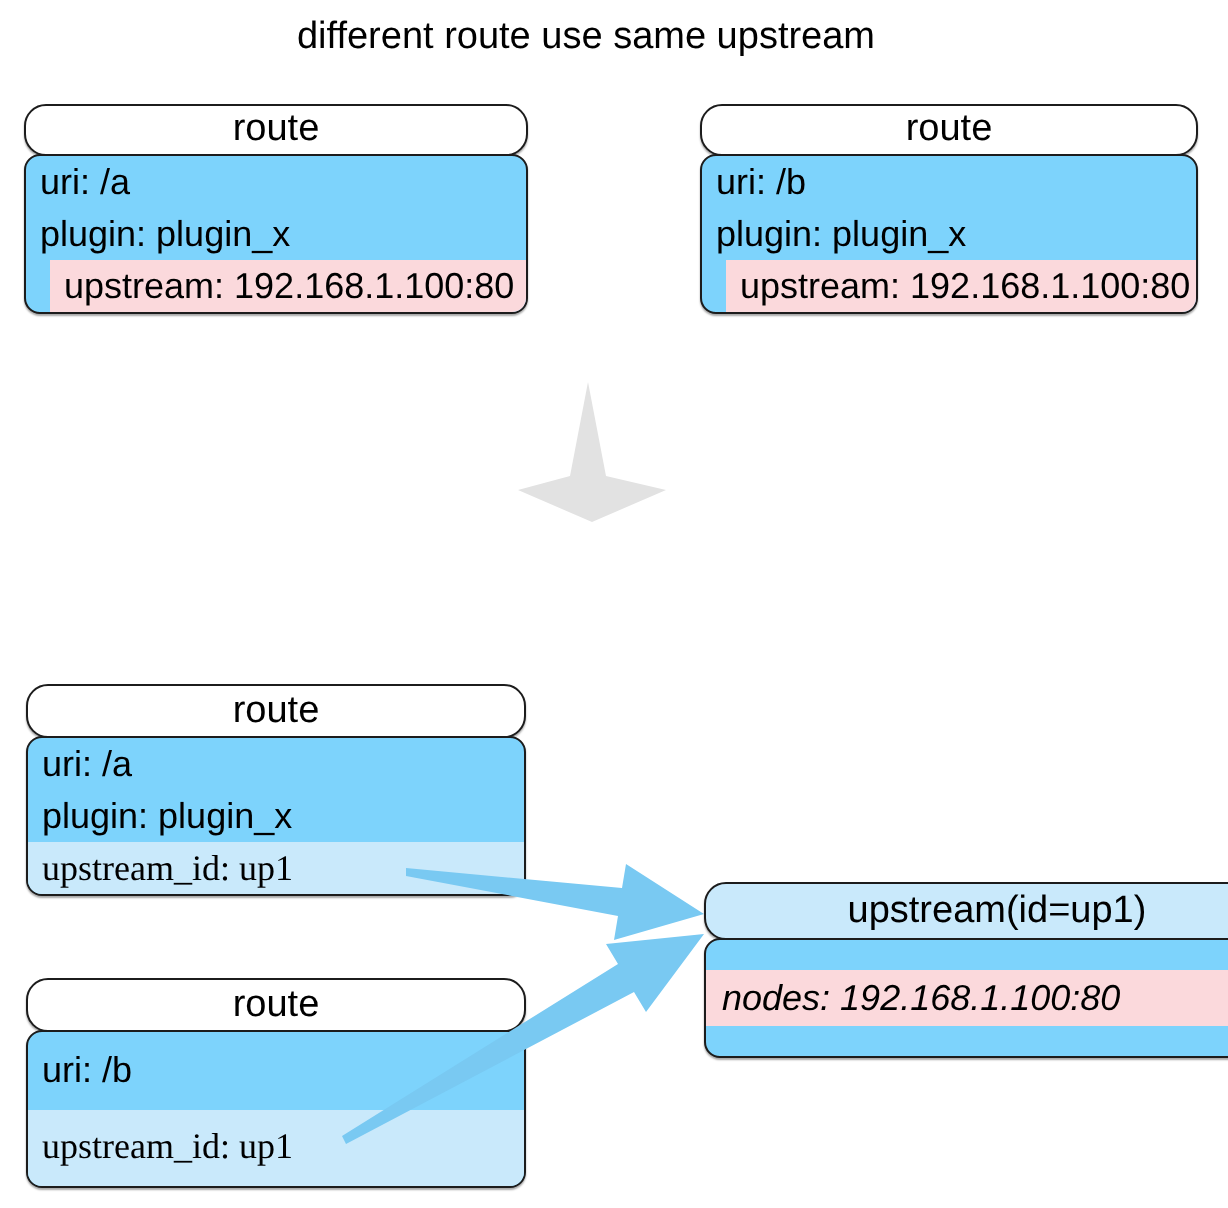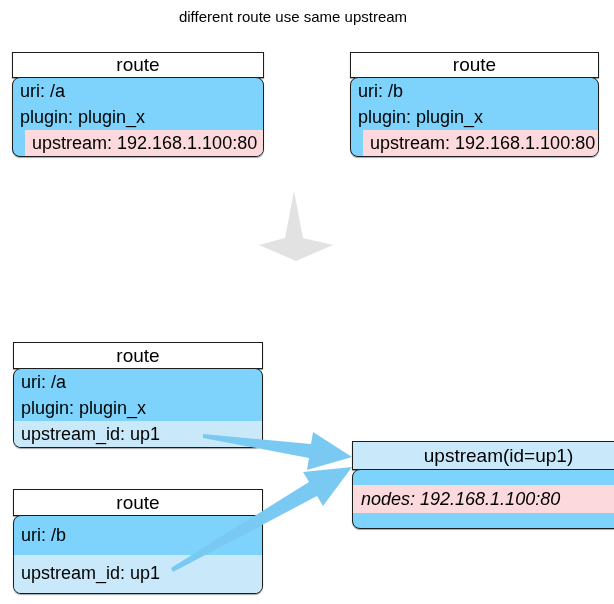--- a/index.html
+++ b/index.html
@@ -3,41 +3,41 @@
 <meta charset="utf-8">
 <style>
   html,body { margin:0; padding:0; background:#ffffff; }
   #canvas {
     position:relative; width:614px; height:604px; background:#ffffff;
     font-family:"Liberation Sans", sans-serif; color:#000;
     overflow:hidden;
   }
   .title-text {
     position:absolute; left:0; width:586px; text-align:center;
-    font-size:15px; color:#000;
+    font-size:19px; color:#000;
   }
   .box { position:absolute; z-index:1; }
   .box-header {
-    border:1.6px solid var(--border,#1c1c1c); border-radius:0;
+    border:1.6px solid var(--border,#1c1c1c); border-radius:11px;
     background:#fff; display:flex; align-items:center; justify-content:center;
     font-size:19px; box-sizing:border-box;
     box-shadow:0 1px 1px rgba(0,0,0,0.35);
   }
   .box-body {
     border:1.6px solid var(--border,#1c1c1c); border-radius:8px;
     background:#7dd3fc; margin-top:-1px; overflow:hidden;
     display:flex; flex-direction:column; box-sizing:border-box;
     box-shadow:0 1px 1px rgba(0,0,0,0.35);
   }
   .row {
     flex:1; display:flex; align-items:center; padding-left:7px;
     font-size:18px; white-space:nowrap;
   }
   .row-pink { background:var(--pink_highlight,#FBD9DC);margin-left:12px; }
-  .row-blue { background:var(--blue_highlight,#C9E9FB); }
+  .row-blue { background:var(--blue_highlight,#C9E9FB);font-family:Liberation Serif, serif; }
   .header-blue { background:var(--blue_highlight,#C9E9FB); }
   .upstream-body { display:block; }
   .upstream-node-row {
     height:28px; margin-top:15px; display:flex; align-items:center;
     padding-left:8px; font-size:18px; white-space:nowrap;
     background:var(--pink_highlight,#FBD9DC);
   }
   #arrow-layer {
     position:absolute; left:0; top:0; z-index:2; pointer-events:none;
   }

